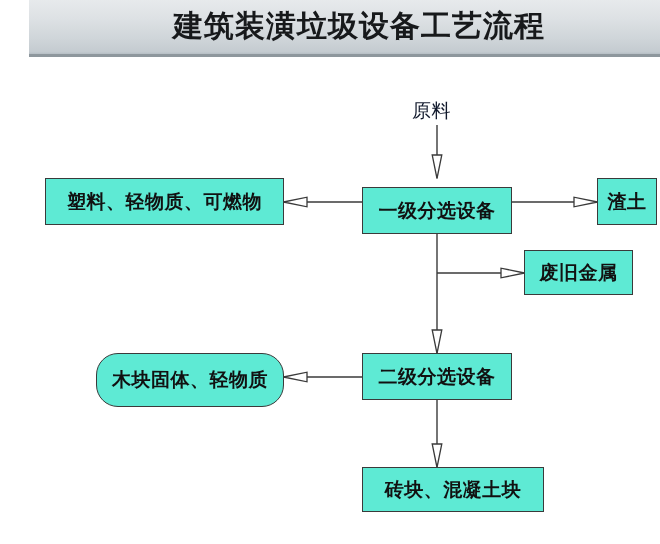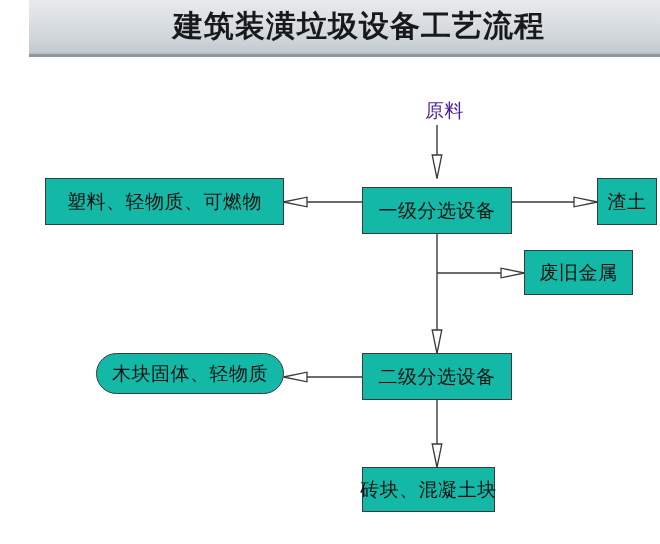--- a/index.html
+++ b/index.html
@@ -62,37 +62,37 @@
     top: 0;
     width: 660px;
     height: 487px;
   }
 
   
   .node {
     position: absolute;
     box-sizing: border-box;
     border: 1.4px solid #3a3a3a;
-    background: #14b8a6;
+    background: #5eead4;
     display: flex;
     align-items: center;
     justify-content: center;
     color: #111111;
     font-size: 19px;
-    font-weight: 400;
+    font-weight: 700;
     white-space: nowrap;
     letter-spacing: 0.5px;
   }
   .free-label {
     position: absolute;
-    color: #4c1d95;
+    color: #0f172a;
     font-size: 19px;
     white-space: nowrap;
     letter-spacing: 0.5px;
-    text-align: right;
+    text-align: left;
   }
 </style>
 </head>
 <body>
 
 <div id="page">
 
   <div id="header-bar">
     <div id="header-title">建筑装潢垃圾设备工艺流程</div>
   </div>
@@ -133,18 +133,18 @@
     <div class="node" id="n-stage1" style="left: 333px; top: 130px; width: 150px; height: 47px;">一级分选设备</div>
 
     <div class="node" id="n-plastics" style="left: 16px; top: 121px; width: 239px; height: 47px;">塑料、轻物质、可燃物</div>
 
     <div class="node" id="n-slag" style="left: 568px; top: 121px; width: 60px; height: 47px;">渣土</div>
 
     <div class="node" id="n-metal" style="left: 495px; top: 193px; width: 109px; height: 45px;">废旧金属</div>
 
     <div class="node" id="n-stage2" style="left: 333px; top: 296px; width: 150px; height: 47px;">二级分选设备</div>
 
-    <div class="node" id="n-wood" style="left: 67px; top: 296px; width: 188px; height: 41px; border-radius: 22px;">木块固体、轻物质</div>
+    <div class="node" id="n-wood" style="left: 67px; top: 296px; width: 188px; height: 54px; border-radius: 22px;">木块固体、轻物质</div>
 
-    <div class="node" id="n-brick" style="left: 333px; top: 410px; width: 133px; height: 45px;">砖块、混凝土块</div>
+    <div class="node" id="n-brick" style="left: 333px; top: 410px; width: 182px; height: 45px;">砖块、混凝土块</div>
 
   </div>
 </div>
 
 </body></html>

